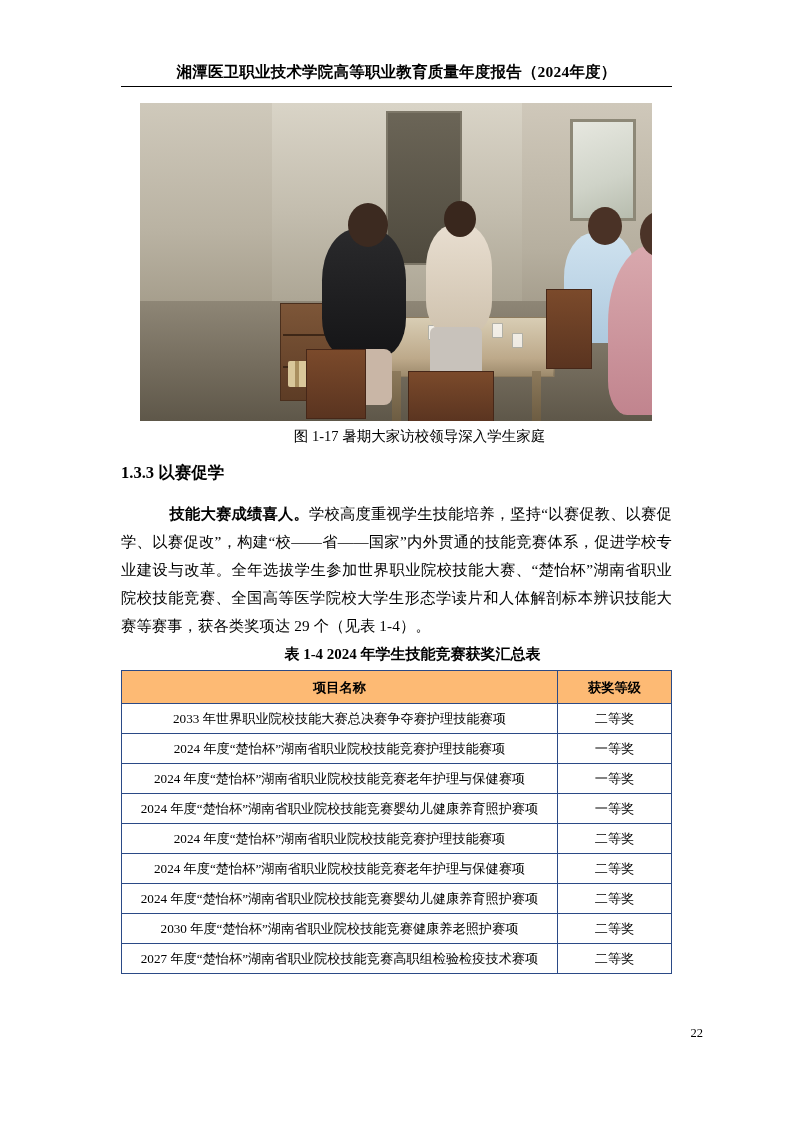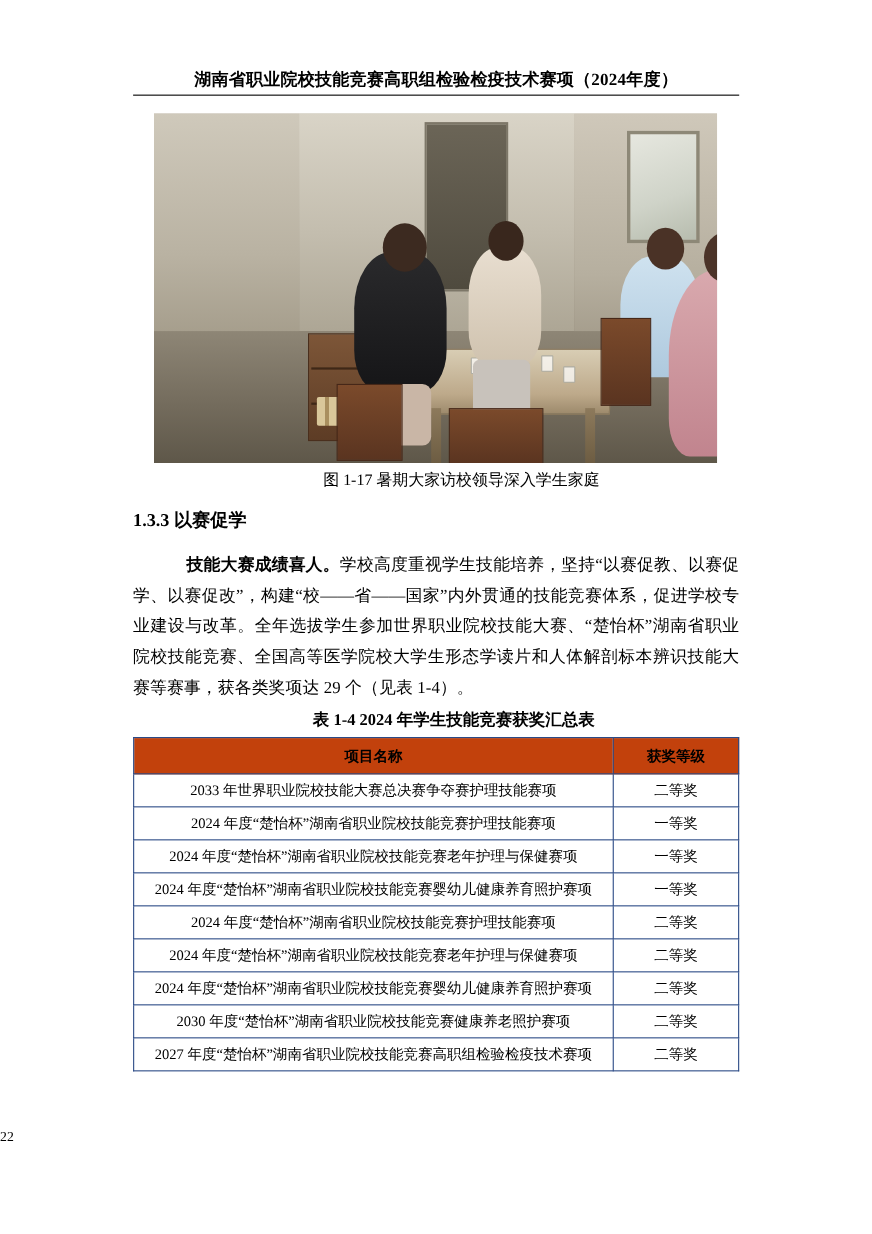--- a/index.html
+++ b/index.html
@@ -178,42 +178,42 @@
     font-family: "Liberation Serif", "DejaVu Serif", serif;
   }
   table.data th, table.data td {
     border: 1px solid #2b4a86;
     padding: 4px 6px;
     text-align: center;
     vertical-align: middle;
     line-height: 21px;
   }
   table.data thead th {
-    background: #c2410c;
+    background: #fdba74;
     font-weight: bold;
     height: 24px;
   }
   table.data td.name { width: 445px; }
   table.data td.level { width: 106px; }
 
   .page-number {
     position: absolute;
     top: 1026px;
     left: 0;
     width: 703px;
-    text-align: left;
+    text-align: right;
     font-size: 12.5px;
   }
 </style>
 </head>
 <body>
 
 <div class="page">
 
-  <div class="header-title">湖南省职业院校技能竞赛高职组检验检疫技术赛项（2024年度）</div>
+  <div class="header-title">湘潭医卫职业技术学院高等职业教育质量年度报告（2024年度）</div>
   <div class="header-rule"></div>
 
   <div class="photo-wrap">
     <div class="photo">
       <div class="wall-left"></div>
       <div class="wall-back"></div>
       <div class="wall-right"></div>
       <div class="door"></div>
       <div class="window-right"></div>
       <div class="floor"></div>

